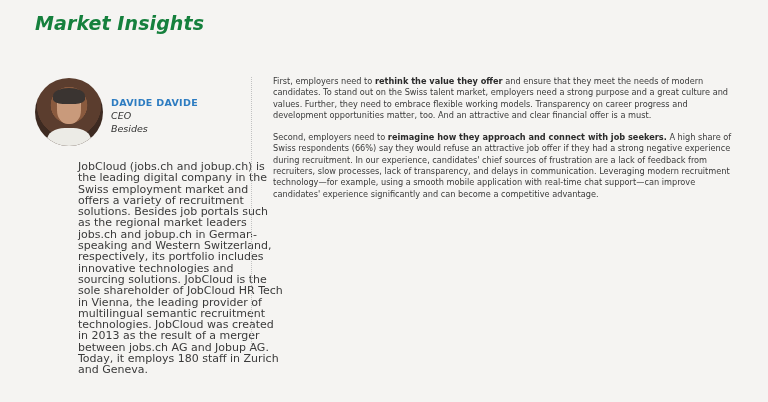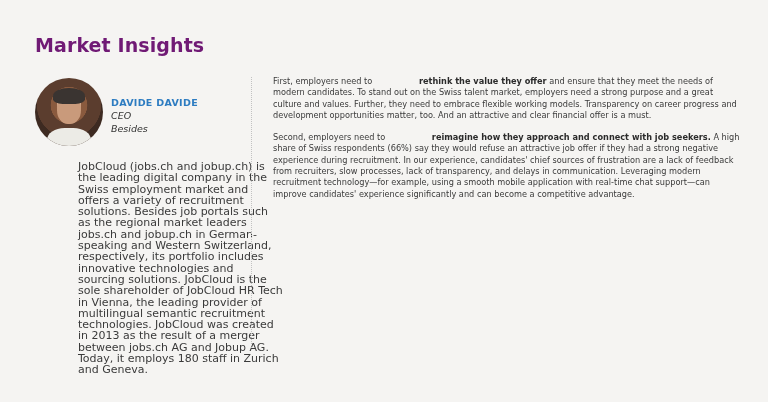--- a/index.html
+++ b/index.html
@@ -4,23 +4,24 @@
 <style>
   html, body { margin: 0; padding: 0; }
   body {
     width: 768px; height: 402px; overflow: hidden;
     background: #f5f4f2;
     font-family: "DejaVu Sans", sans-serif;
     color: #3a3a3a;
     position: relative;
   }
   .page-title {
-    position: absolute; left: 35px; top: 34px;
-    font-size: 19px; font-weight: bold; color: #701a75;
+    position: absolute; left: 35px; top: 12px;
+    font-size: 19px; font-weight: bold; color: #15803d;
     letter-spacing: 0.1px;
+    font-style: italic;
   }
   .avatar {
     position: absolute; left: 35px; top: 78px;
     width: 68px; height: 68px; border-radius: 50%;
     background: radial-gradient(circle at 50% 40%, #d9b59a 0 22%, #8a5a3e 23% 34%, #5b3d2e 35% 60%, #3d2a21 61%);
     overflow: hidden;
   }
   .avatar .shirt {
     position: absolute; left: 12px; top: 50px; width: 44px; height: 30px;
     background: #ecebe6; border-radius: 40% 40% 0 0;
@@ -46,21 +47,21 @@
   .divider {
     position: absolute; left: 251px; top: 77px; height: 273px; width: 0;
     border-left: 1px dotted #c2c2c2;
   }
   .right {
     position: absolute; left: 273px; top: 76px; width: 470px;
     font-size: 8.2px; line-height: 11.3px; color: #3a3a3a;
   }
   .right h3 { margin: 0; font-size: 8.4px; font-weight: bold; color: #2b2b2b; line-height: 11.3px; }
   .right p { margin: 0 0 11px 0; }
-  .right strong { color: #2b2b2b; margin-left: 44px; }
+  .right strong { color: #2b2b2b; }
 </style>
 </head>
 <body>
 
 <div class="page-title">Market Insights</div>
 
 <div class="avatar">
   <div class="shirt"></div>
   <div class="face"></div>
   <div class="hair"></div>

